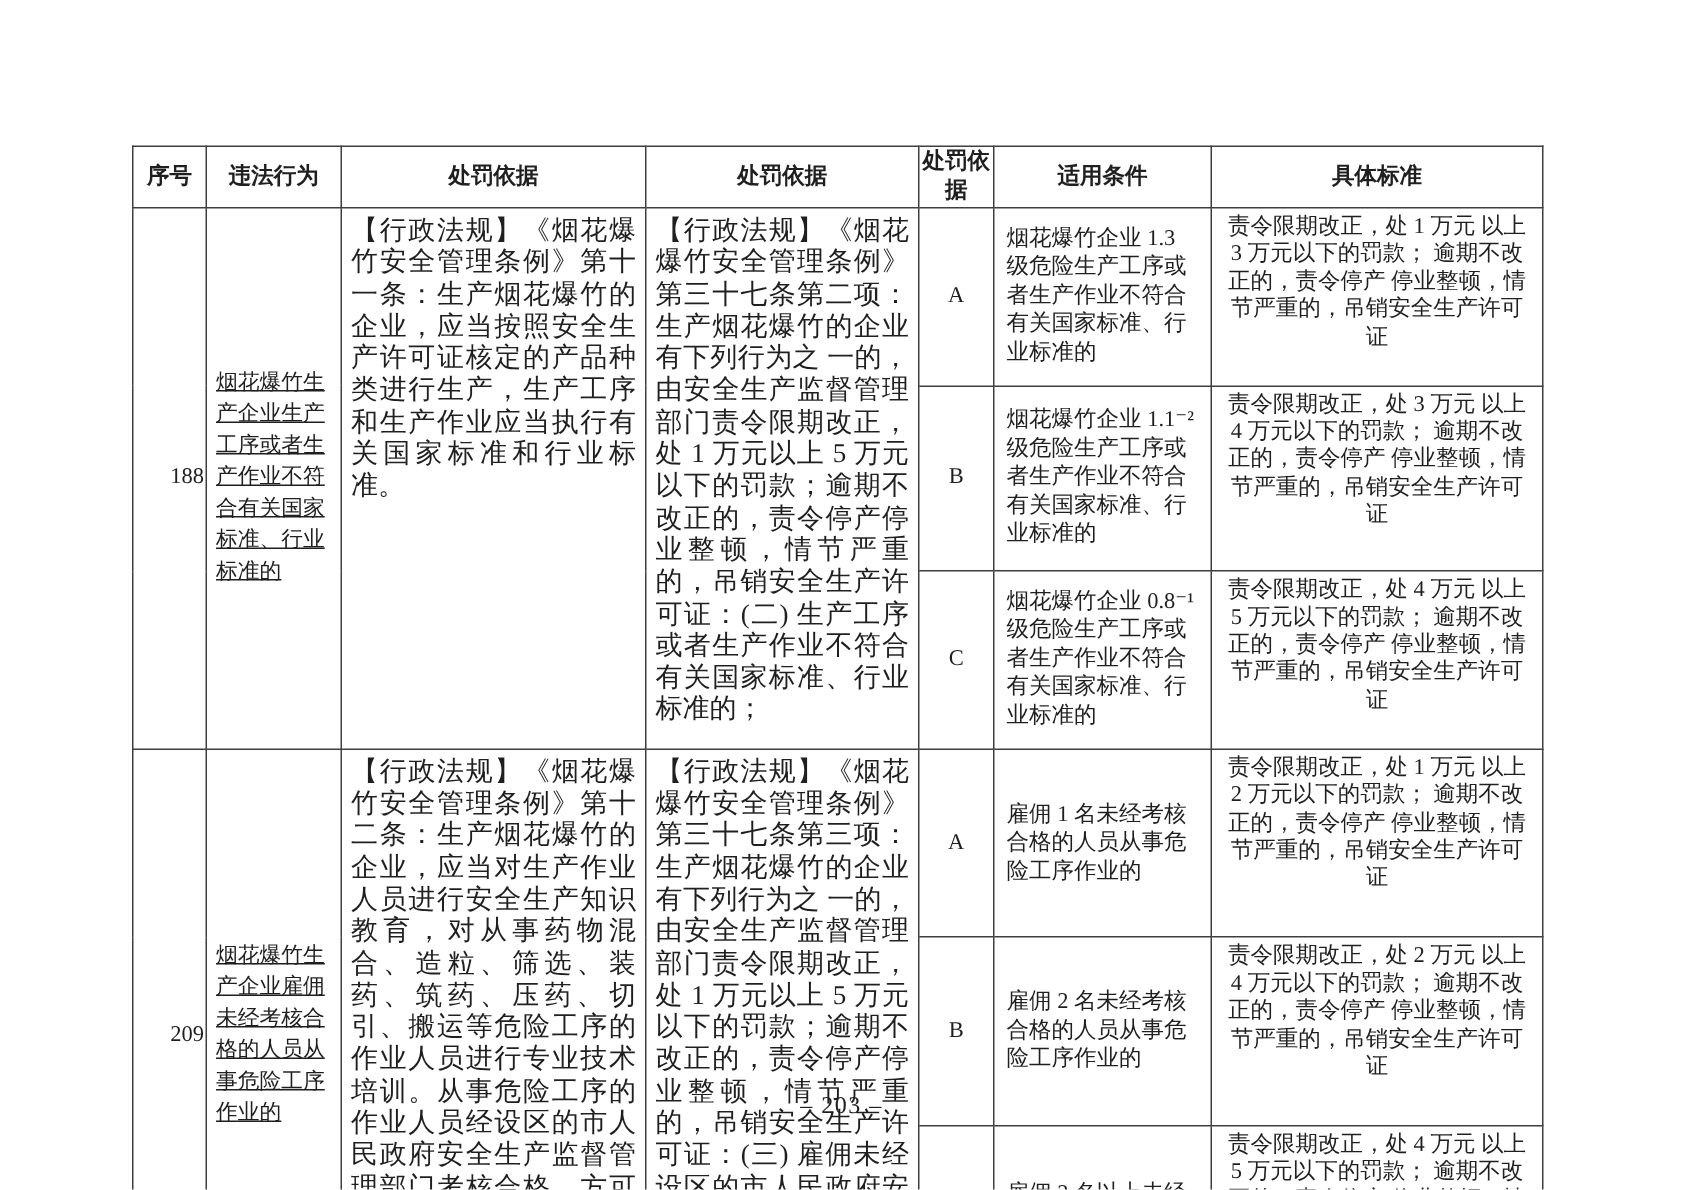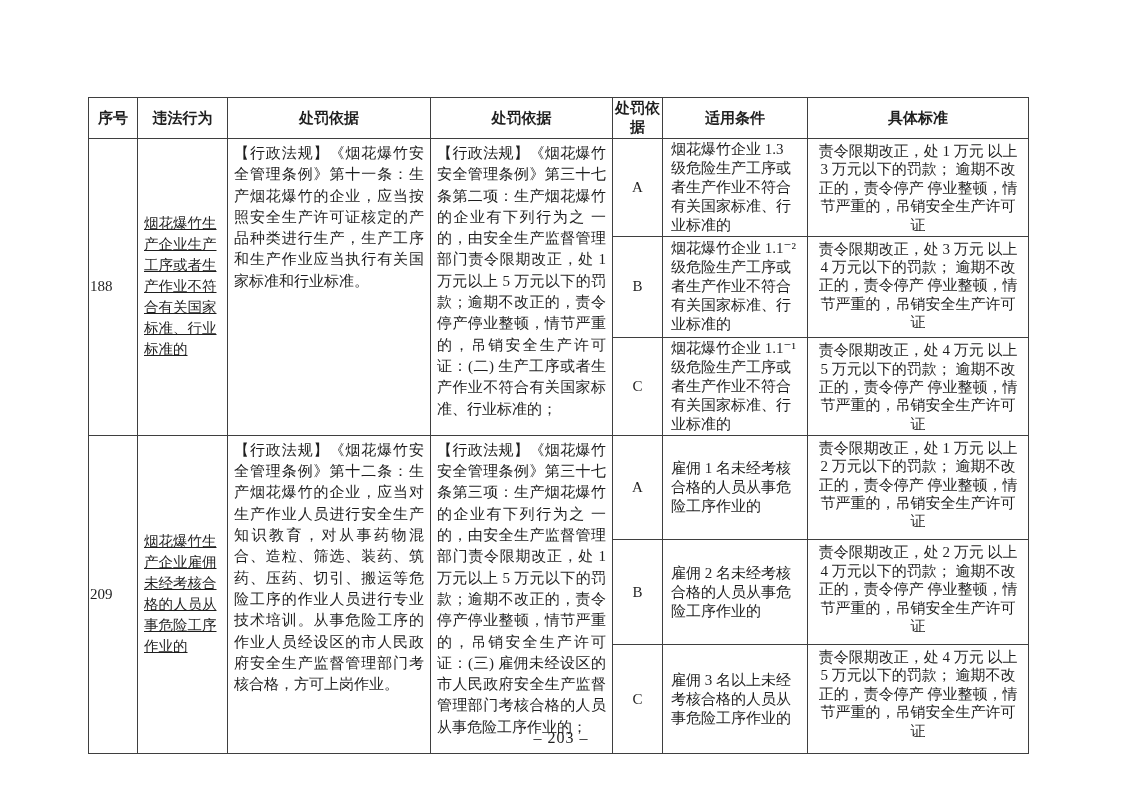--- a/index.html
+++ b/index.html
@@ -29,31 +29,31 @@
     font-size: 15px; font-weight: bold;
     text-align: center; vertical-align: middle;
     padding: 1px 2px; line-height: 19px;
   }
   tr.h96  { height: 96px; }
   tr.h100 { height: 100px; }
   tr.h94  { height: 94px; }
   tr.h95  { height: 95px; }
 
   td.num {
-    text-align: left; vertical-align: middle;
+    text-align: right; vertical-align: middle;
     font-size: 15px;
     border-radius: 21px;
   }
   td.violation {
     vertical-align: middle; text-align: left;
     padding: 0 6px; font-size: 14.5px; line-height: 21px; text-decoration: underline;
   }
   td.longtext {
     vertical-align: top; text-align: justify;
-    padding: 4px 6px 15px 6px; font-size: 15px; line-height: 21.3px;
+    padding: 4px 6px 15px 6px; font-size: 18px; line-height: 21.3px;
   }
   td.grade {
     text-align: center; vertical-align: middle;
     font-size: 15px;
   }
   td.cond {
     vertical-align: middle; text-align: left;
     padding: 0 8px; font-size: 15px; line-height: 19px; margin-left: 24px;
   }
   td.std {
@@ -102,21 +102,21 @@
         <td class="cond">烟花爆竹企业 1.3 级危险生产工序或者生产作业不符合有关国家标准、行业标准的</td>
         <td class="std">责令限期改正，处 1 万元 以上 3 万元以下的罚款； 逾期不改正的，责令停产 停业整顿，情节严重的，吊销安全生产许可证</td>
       </tr>
       <tr class="h100">
         <td class="grade">B</td>
         <td class="cond">烟花爆竹企业 1.1⁻²级危险生产工序或者生产作业不符合有关国家标准、行业标准的</td>
         <td class="std">责令限期改正，处 3 万元 以上 4 万元以下的罚款； 逾期不改正的，责令停产 停业整顿，情节严重的，吊销安全生产许可证</td>
       </tr>
       <tr class="h94">
         <td class="grade">C</td>
-        <td class="cond">烟花爆竹企业 1.1⁻¹级危险生产工序或者生产作业不符合有关国家标准、行业标准的</td>
+        <td class="cond">烟花爆竹企业 0.8⁻¹级危险生产工序或者生产作业不符合有关国家标准、行业标准的</td>
         <td class="std">责令限期改正，处 4 万元 以上 5 万元以下的罚款； 逾期不改正的，责令停产 停业整顿，情节严重的，吊销安全生产许可证</td>
       </tr>
 
       <tr class="h95">
         <td class="num" rowspan="3">209</td>
         <td class="violation" rowspan="3">烟花爆竹生产企业雇佣未经考核合格的人员从事危险工序作业的</td>
         <td class="longtext" rowspan="3">【行政法规】《烟花爆竹安全管理条例》第十二条：生产烟花爆竹的企业，应当对生产作业人员进行安全生产知识教育，对从事药物混合、造粒、筛选、装药、筑药、压药、切引、搬运等危险工序的作业人员进行专业技术培训。从事危险工序的作业人员经设区的市人民政府安全生产监督管理部门考核合格，方可上岗作业。</td>
         <td class="longtext" rowspan="3">【行政法规】《烟花爆竹安全管理条例》第三十七条第三项：生产烟花爆竹的企业有下列行为之 一的，由安全生产监督管理部门责令限期改正，处 1 万元以上 5 万元以下的罚款；逾期不改正的，责令停产停业整顿，情节严重的，吊销安全生产许可证：(三) 雇佣未经设区的市人民政府安全生产监督管理部门考核合格的人员从事危险工序作业的；</td>
         <td class="grade">A</td>
         <td class="cond">雇佣 1 名未经考核合格的人员从事危险工序作业的</td>

